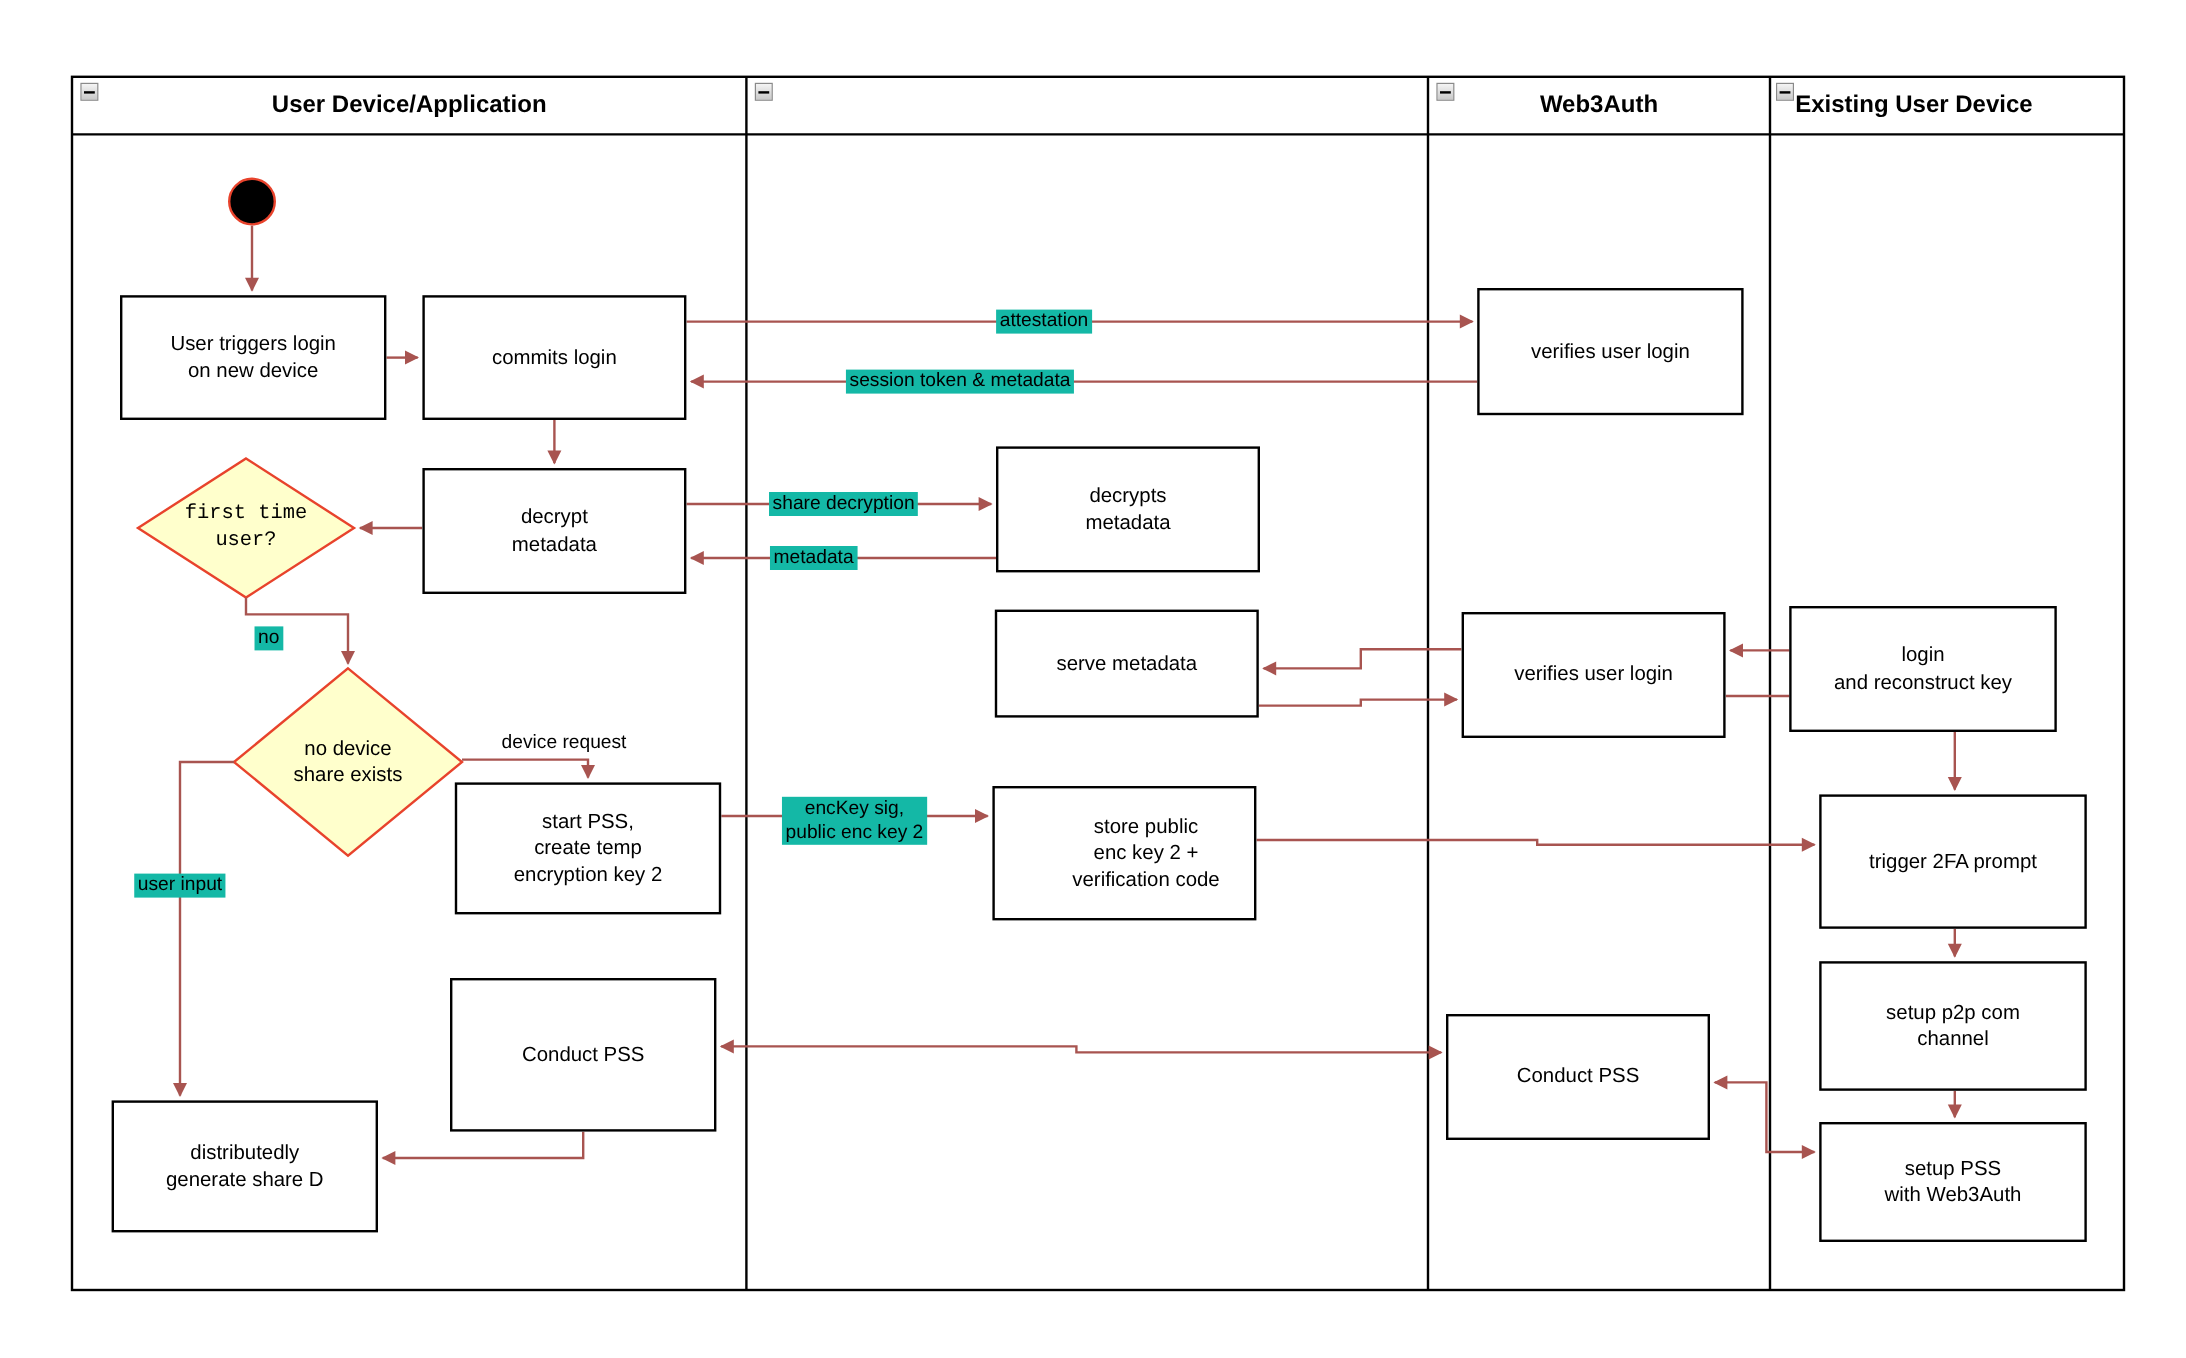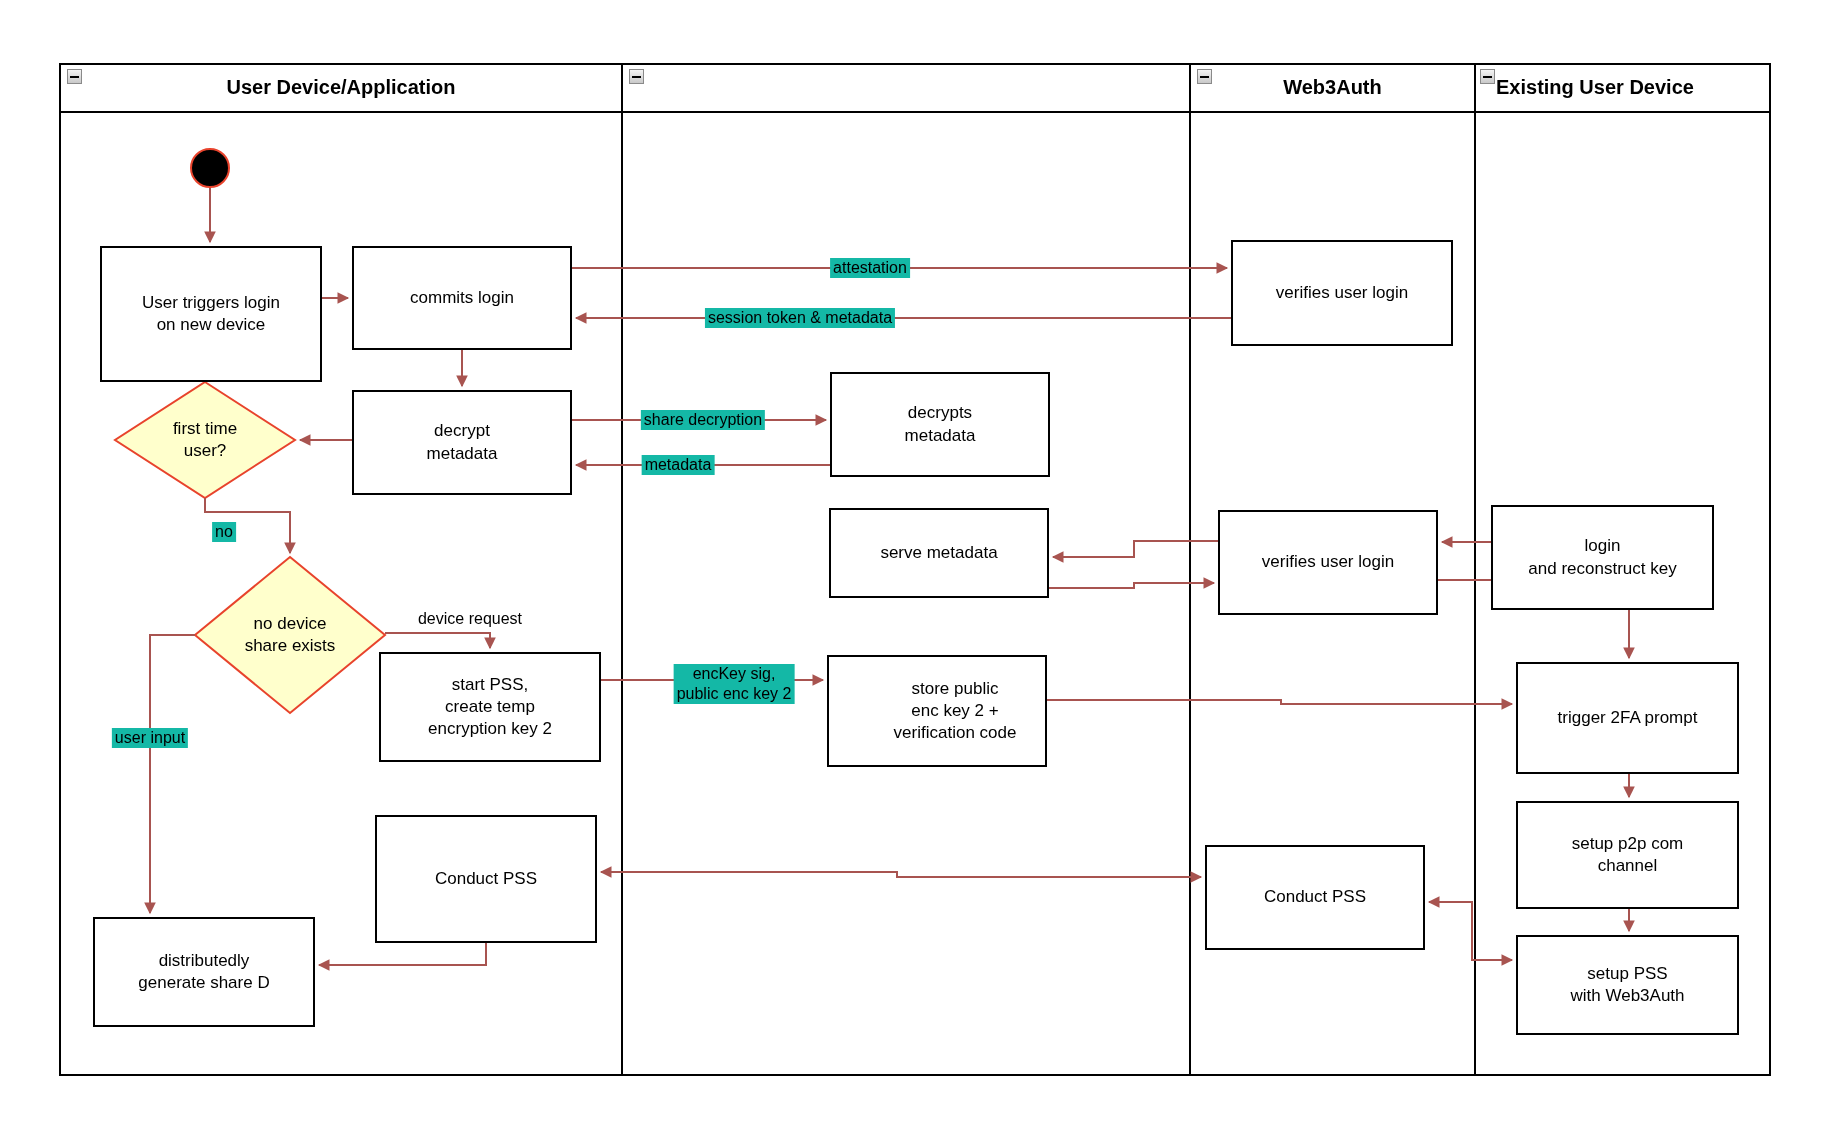--- a/index.html
+++ b/index.html
@@ -87,26 +87,26 @@
       <div class="minus"></div>
     </div>
   <div class="collapse" style="left:1480px;top:69px;">
       <div class="minus"></div>
     </div>
 
   <div class="lane-title" style="left:60px;top:76px;width:562px;">User Device/Application</div>
   <div class="lane-title" style="left:1190px;top:76px;width:285px;">Web3Auth</div>
   <div class="lane-title" style="left:1496px;top:76px;width:274px;text-align:left;">Existing User Device</div>
 
-  <div class="node" style="left:100px;top:246px;width:222px;height:136px;"><span>User triggers login
+  <div class="node" style="left:100px;top:246px;width:222px;height:104px;"><span>User triggers login
 on new device</span></div>
   <div class="node" style="left:352px;top:246px;width:220px;height:104px;"><span>commits login</span></div>
   <div class="node" style="left:352px;top:390px;width:220px;height:105px;"><span>decrypt
 metadata</span></div>
-  <div class="diamond-label" style="left:130px;top:405px;width:150px;height:70px;">first time
+  <div class="diamond-label" style="left:130px;top:405px;width:150px;height:70px;font-family:Liberation Mono, monospace;">first time
 user?</div>
   <div class="diamond-label" style="left:195px;top:600px;width:190px;height:70px;">no device
 share exists</div>
   <div class="node" style="left:379px;top:652px;width:222px;height:110px;"><span>start PSS,
 create temp
 encryption key 2</span></div>
   <div class="node" style="left:375px;top:815px;width:222px;height:128px;"><span>Conduct PSS</span></div>
   <div class="node" style="left:93px;top:917px;width:222px;height:110px;"><span>distributedly
 generate share D</span></div>
 
@@ -128,17 +128,17 @@
 channel</span></div>
   <div class="node" style="left:1516px;top:935px;width:223px;height:100px;"><span>setup PSS
 with Web3Auth</span></div>
 
   <div class="edge-label" style="left:870px;top:268px;">attestation</div>
   <div class="edge-label" style="left:800px;top:318px;">session token &amp; metadata</div>
   <div class="edge-label" style="left:703px;top:420px;">share decryption</div>
   <div class="edge-label" style="left:678px;top:465px;">metadata</div>
   <div class="edge-label" style="left:224px;top:512px;margin-top:20px;">no</div>
   <div class="edge-label no-bg" style="left:470px;top:619px;">device request</div>
-  <div class="edge-label" style="left:712px;top:684px;margin-left:22px;">encKey sig,
+  <div class="edge-label" style="left:712px;top:684px;">encKey sig,
 public enc key 2</div>
   <div class="edge-label" style="left:150px;top:738px;">user input</div>
 
 </div>
 
 </body></html>

